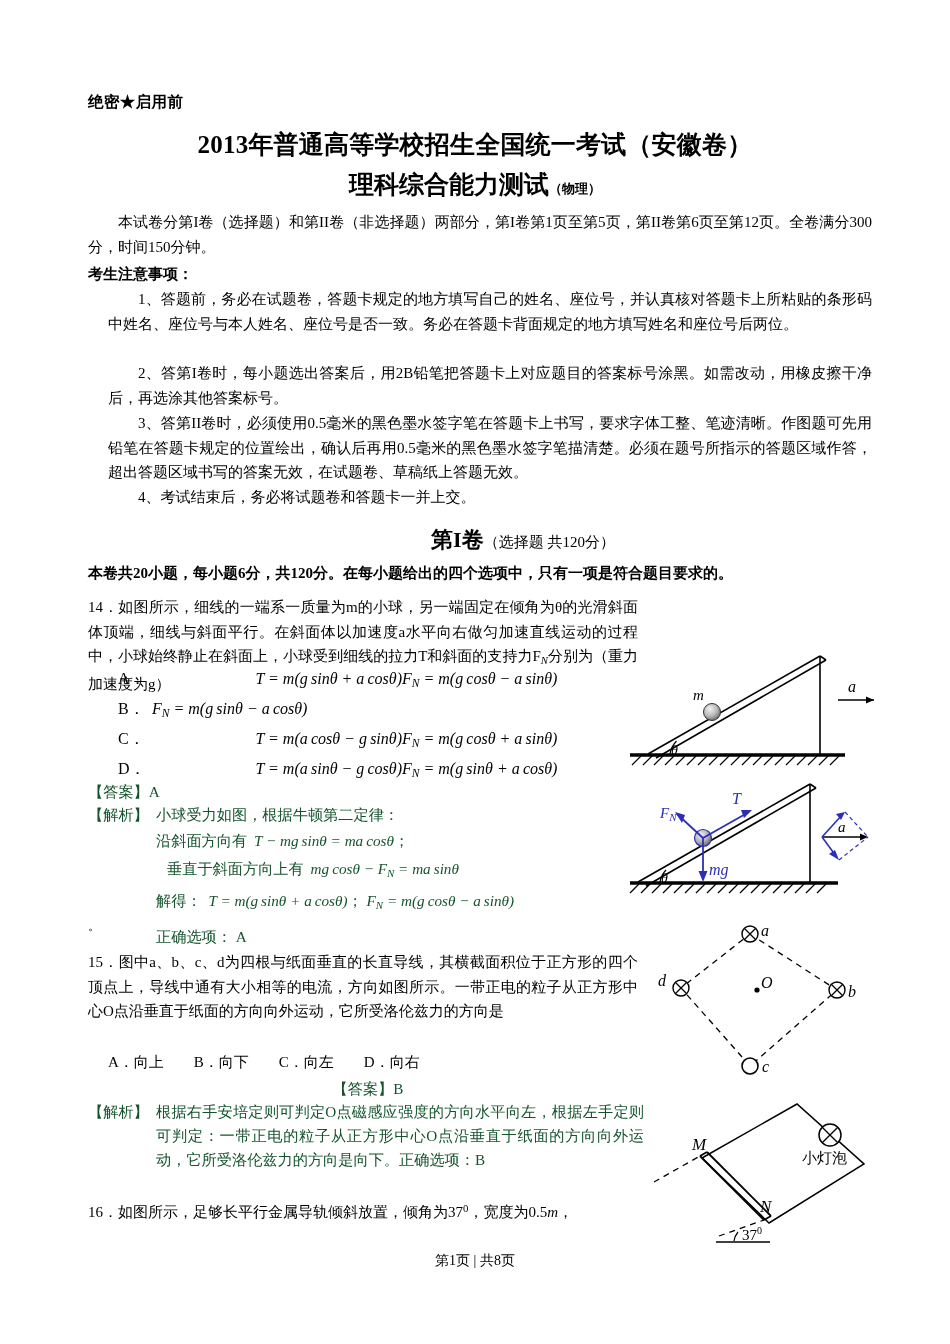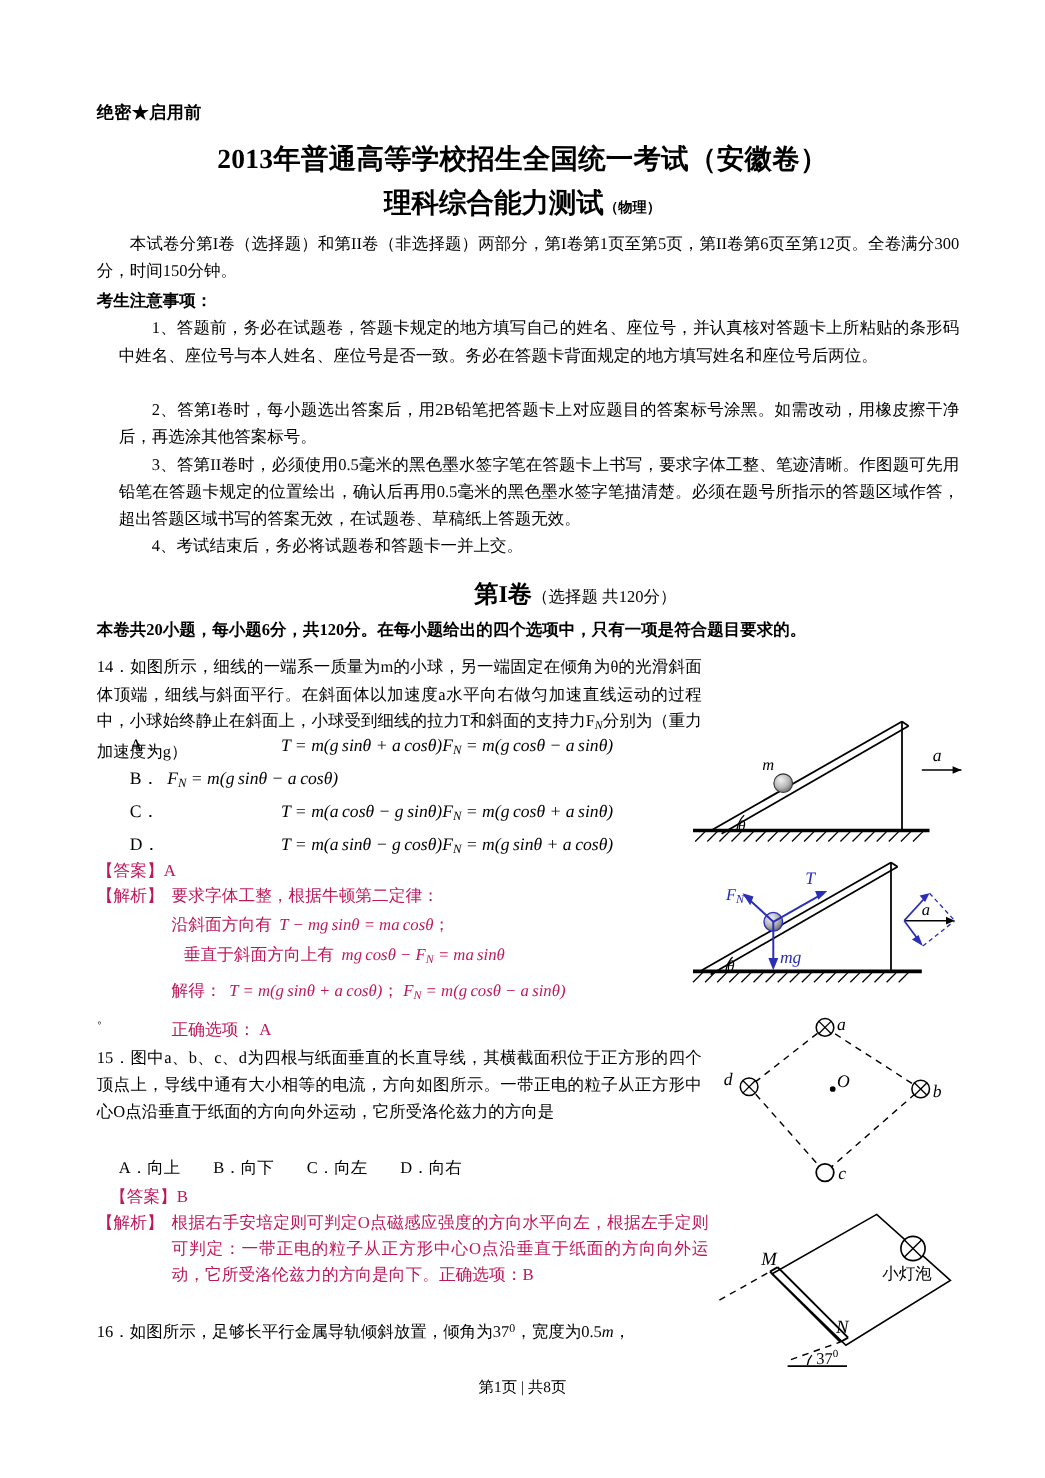--- a/index.html
+++ b/index.html
@@ -33,21 +33,21 @@
   .mi { font-style:italic; }
   .sub-sm { font-size:.72em; vertical-align:-0.25em; font-style:italic; }
   .sup-sm { font-size:.72em; vertical-align:0.45em; font-style:normal; }
 
   .opt-list { position:absolute; left:118px; width:540px; font-size:16px; line-height:26px; }
   .opt-row { display:flex; }
   .opt-letter { width:34px; flex:none; }
   .opt-f1 { width:250px; flex:none; }
   .opt-f2 { flex:none; }
 
-  .blue { color:#be185d; }
+  .blue { color:#14532d; }
 
   .ans-block { position:absolute; font-size:15.2px; line-height:24px; }
   .hang { display:flex; }
   .hang-label { width:68px; flex:none; }
   .hang-body { flex:1; }
 
   .footer { position:absolute; left:0; top:1252px; width:950px; text-align:center; font-size:14px; }
 
   .fig { position:absolute; }
   svg { display:block; overflow:visible; }
@@ -124,21 +124,21 @@
     </div>
   </div>
 
   <div class="ans-block blue" style="left:88px; top:780px; width:560px;">
     <span>【答案】</span><span>A</span>
   </div>
 
   <div class="ans-block blue" style="left:88px; top:803px; width:560px;">
     <div class="hang">
       <span class="hang-label">【解析】</span>
-      <span class="hang-body">要求字体工整，根据牛顿第二定律：</span>
+      <span class="hang-body">小球受力如图，根据牛顿第二定律：</span>
     </div>
     <div class="hang" style="margin-top:2px;">
       <span class="hang-label"></span>
       <span class="hang-body">
         <span>沿斜面方向有</span>
         <span class="formula"> <i>T</i> − <i>mg</i> sin<i>θ</i> = <i>ma</i> cos<i>θ</i></span><span>；</span>
       </span>
     </div>
     <div class="hang" style="margin-top:4px;gap:11px;">
       <span class="hang-label"></span>
@@ -162,21 +162,21 @@
   <div class="ans-block blue" style="left:156px; top:925px;">
     <span>正确选项：</span>&nbsp;<span>A</span>
   </div>
 
   <div class="body-col" style="top:950px; width:550px;">
     <span>15．</span><span>图中a、b、c、d为四根与纸面垂直的长直导线，其横截面积位于正方形的四个顶点上，导线中通有大小相等的电流，方向如图所示。一带正电的粒子从正方形中心O点沿垂直于纸面的方向向外运动，它所受洛伦兹力的方向是</span>
   </div>
 
   <div class="body-col" style="left:108px; top:1050px; width:530px;">A．向上　　B．向下　　C．向左　　D．向右</div>
 
-  <div class="ans-block blue" style="left:100px; top:1077px; width:560px;">
+  <div class="ans-block blue" style="left:88px; top:1077px; width:560px;text-align:center;">
     <span>【答案】</span><span>B</span>
   </div>
 
   <div class="ans-block blue" style="left:88px; top:1100px; width:556px;">
     <div class="hang">
       <span class="hang-label">【解析】</span>
       <span class="hang-body" style="text-align:justify;"><span>根据右手安培定则可判定O点磁感应强度的方向水平向左，根据左手定则可判定：一带正电的粒子从正方形中心O点沿垂直于纸面的方向向外运动，它所受洛伦兹力的方向是向下。正确选项：</span><span>B</span></span>
     </div>
   </div>
 

